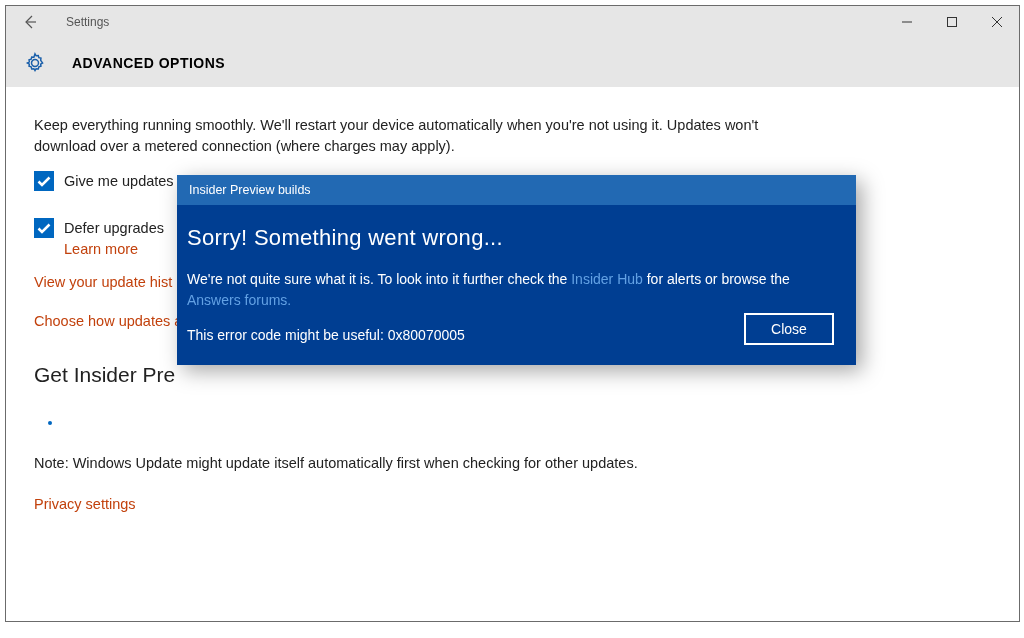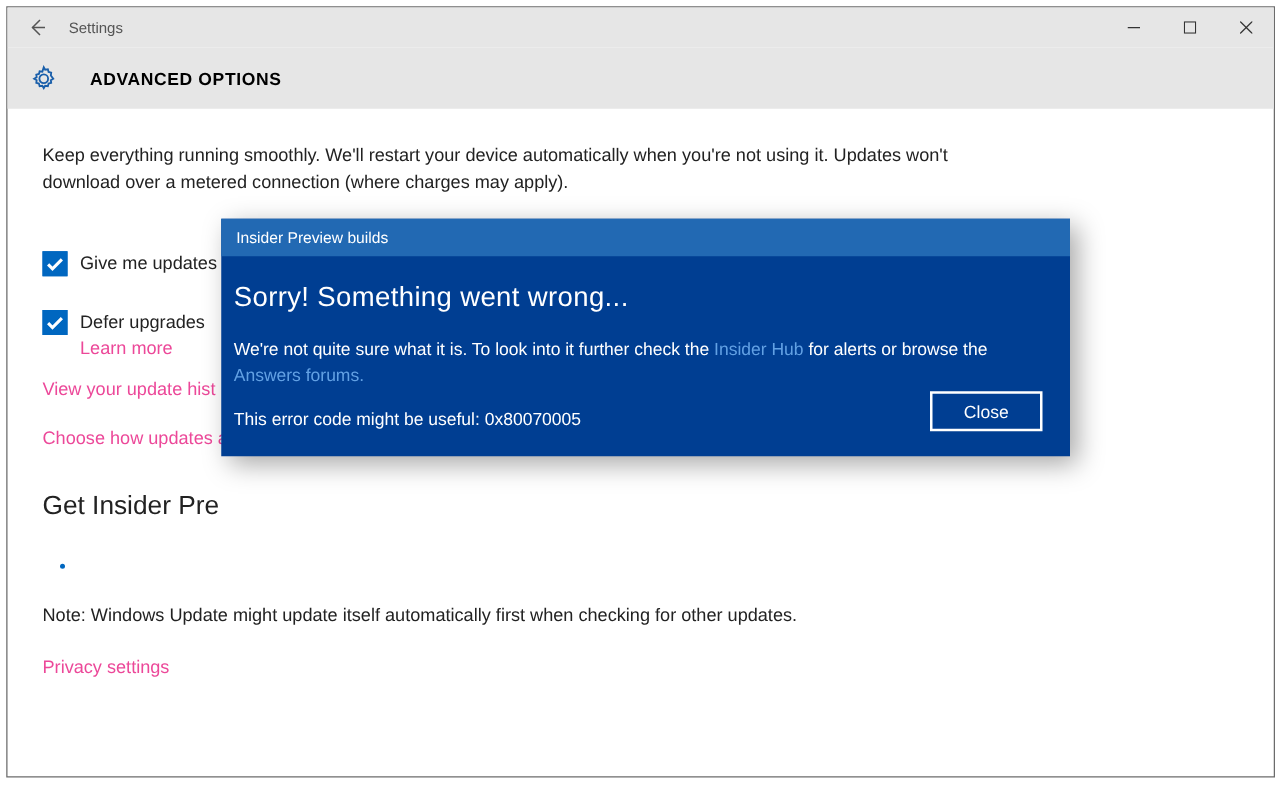--- a/index.html
+++ b/index.html
@@ -2,37 +2,37 @@
 <html><head>
   <meta charset="utf-8">
   <style>
     * { margin: 0; padding: 0; box-sizing: border-box; font-family: "Segoe UI", Arial, sans-serif; }
     body { background: #fff; width: 1024px; height: 638px; overflow: hidden; position: relative; }
     
     .window { width: 1015px; height: 617px; border: 1px solid #6b6b6b; position: absolute; top: 5px; left: 5px; background: #fff; }
     
     .titlebar { height: 32px; background: #e6e6e6; display: flex; align-items: center; padding-left: 8px; }
     .back-btn { width: 32px; height: 32px; display: flex; align-items: center; justify-content: center; color: #555; font-size: 14px; cursor: pointer; }
-    .app-title { font-size: 12px; color: #555; margin-left: 9px; text-align: center; }
+    .app-title { font-size: 12px; color: #555; margin-left: 20px; text-align: center; }
     .win-controls { margin-left: auto; display: flex; }
     .win-ctrl { width: 45px; height: 32px; display: flex; align-items: center; justify-content: center; color: #333; cursor: pointer; }
     .win-ctrl svg { width: 10px; height: 10px; }
     
     .header-strip { height: 49px; background: #e6e6e6; display: flex; align-items: center; padding-left: 18px; gap: 26px; }
     .gear-icon { width: 22px; height: 22px; color: #1a5faa; }
     .page-title { font-size: 14px; font-weight: 600; letter-spacing: 0.5px; color: #000; }
     
     .content { padding: 28px 28px 0 28px; color: #222; font-size: 14.5px; line-height: 1.45; }
-    .intro { margin-bottom: 44px; max-width: 760px; }
+    .intro { margin-bottom: 14px; max-width: 760px; }
     
     .check-row { display: flex; align-items: flex-start; gap: 10px; margin-bottom: 26px; }
     .checkbox { width: 20px; height: 20px; background: #0067c0; border: 1px solid #0067c0; display: flex; align-items: center; justify-content: center; flex-shrink: 0; }
     .checkbox svg { width: 14px; height: 11px; stroke: #fff; stroke-width: 2.5; fill: none; }
     .check-label { font-size: 14.5px; color: #222; }
-    .link { color: #ec4899; cursor: pointer; display: block; font-size: 14.5px; }
+    .link { color: #c2410c; cursor: pointer; display: block; font-size: 14.5px; }
     .link-row { margin-bottom: 18px; }
     
     .section-head { font-size: 21px; color: #222; margin-top: 28px; margin-bottom: 30px; font-weight: 400; }
     
     .spinner-dot { width: 4px; height: 4px; background: #0067c0; border-radius: 50%; margin-left: 14px; margin-bottom: 28px; }
     
     .note { font-size: 14.5px; color: #222; margin-bottom: 20px; }
     
     
     .dialog { position: absolute; top: 175px; left: 177px; width: 679px; height: 190px; background: #003e92; box-shadow: 6px 6px 20px rgba(0,0,0,0.35); z-index: 100; color: #fff; }

